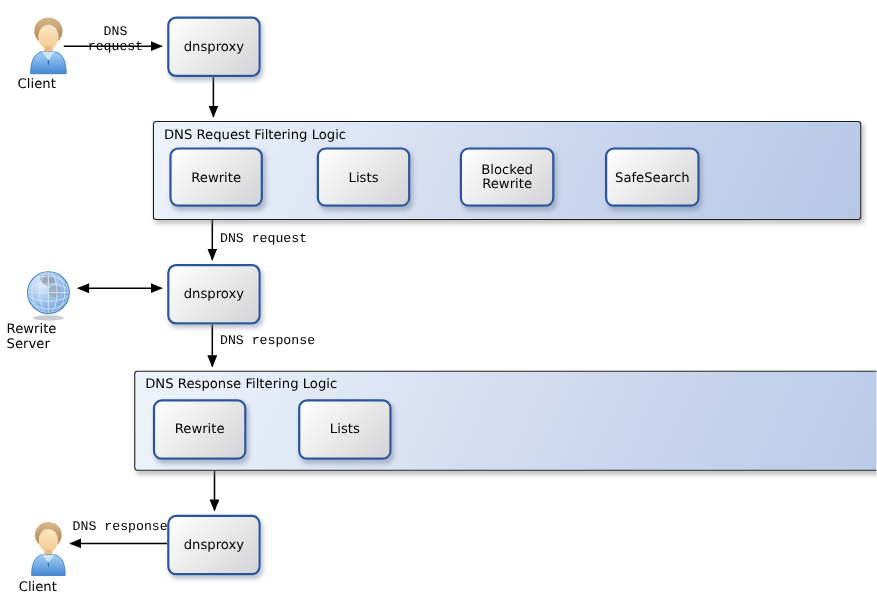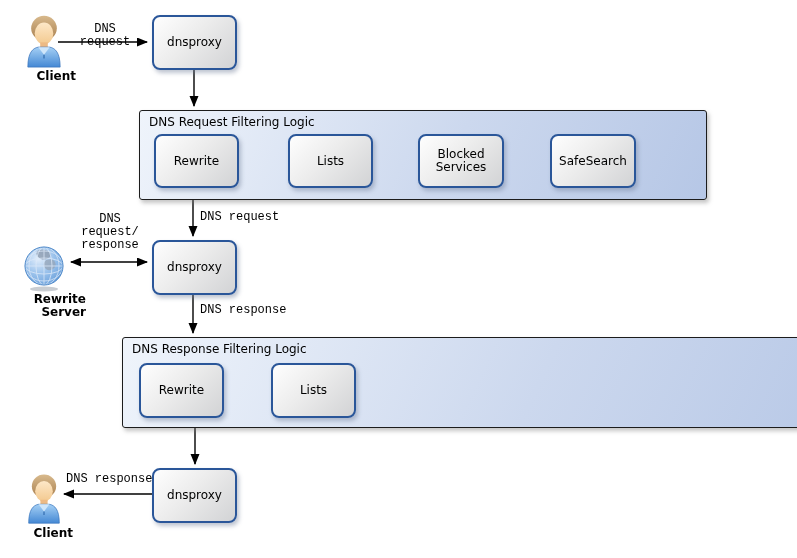--- a/index.html
+++ b/index.html
@@ -19,21 +19,21 @@
   }
   .container {
     position:absolute; box-sizing:border-box;
     background:linear-gradient(115deg,#eff4fb 0%,#ccd8ee 55%,#b6c7e6 100%);
     border:1.5px solid #1c1c1c; border-radius:3px;
     box-shadow:2px 3px 4px rgba(125,125,125,0.45);
   }
   .container-title { position:absolute; left:9px; top:4px; white-space:nowrap; }
   .edge-label { position:absolute; line-height:13px; white-space:nowrap;font-family:Liberation Mono, monospace; }
   .edge-label.wrap { white-space:normal; text-align:center; }
-  .actor-label { position:absolute; text-align:right; line-height:13px;font-weight:bold; }
+  .actor-label { position:absolute; text-align:left; line-height:13px; }
   .actor-icon { position:absolute; }
 </style>
 </head>
 <body>
 
 <div class="canvas">
 
   <svg class="edges-svg" width="797" height="558">
     <defs>
       <marker id="ah" markerWidth="12" markerHeight="10" refX="10" refY="4.5" orient="auto" markerUnits="userSpaceOnUse">
@@ -80,31 +80,30 @@
     <path d="M3,56 C3,41 8,36 14,35 L26,35 C32,36 37,41 37,56 Z" fill="url(#shirtG)" stroke="#3b76bd" stroke-width="0.8"></path>
     <path d="M14,35 L20,43 L26,35 Z" fill="#cfe6fa"></path>
     <path d="M20,43 L20,47" stroke="#2b66a9" stroke-width="1.2"></path>
   </svg>
   <div class="actor-label" style="left:16px;top:70px;width:60px">Client</div>
 
   <div class="edge-label wrap" style="left:66px;top:23px;width:78px">DNS request</div>
 
   <div class="node" style="left:152px;top:15px;width:85px;height:55px">dnsproxy</div>
 
-  <div class="container" style="left:139px;top:110px;width:568px;height:90px">
+  <div class="container" style="left:139px;top:110px;width:644px;height:90px">
     <div class="container-title">DNS Request Filtering Logic</div>
     <div class="node" style="left:14px;top:23px;width:85px;height:54px">Rewrite</div>
     <div class="node" style="left:148px;top:23px;width:85px;height:54px">Lists</div>
-    <div class="node" style="left:278px;top:23px;width:86px;height:54px">Blocked Services</div>
+    <div class="node" style="left:278px;top:23px;width:86px;height:54px">Blocked Rewrite</div>
     <div class="node" style="left:410px;top:23px;width:86px;height:54px">SafeSearch</div>
   </div>
 
   <div class="edge-label" style="left:200px;top:211px">DNS request</div>
 
-  <div class="edge-label wrap" style="left:79px;top:213px;width:62px">DNS request/ response</div>
 
   <svg class="actor-icon" style="left:23px;top:244px" width="44" height="48" viewBox="0 0 44 48">
     <defs>
       <radialGradient id="globeG" cx="0.35" cy="0.3" r="0.9">
         <stop offset="0" stop-color="#e3eefb"></stop>
         <stop offset="0.45" stop-color="#9cc3ec"></stop>
         <stop offset="1" stop-color="#5a95d6"></stop>
       </radialGradient>
     </defs>
     <ellipse cx="21" cy="45" rx="14" ry="2.5" fill="#c9cdd2"></ellipse>

